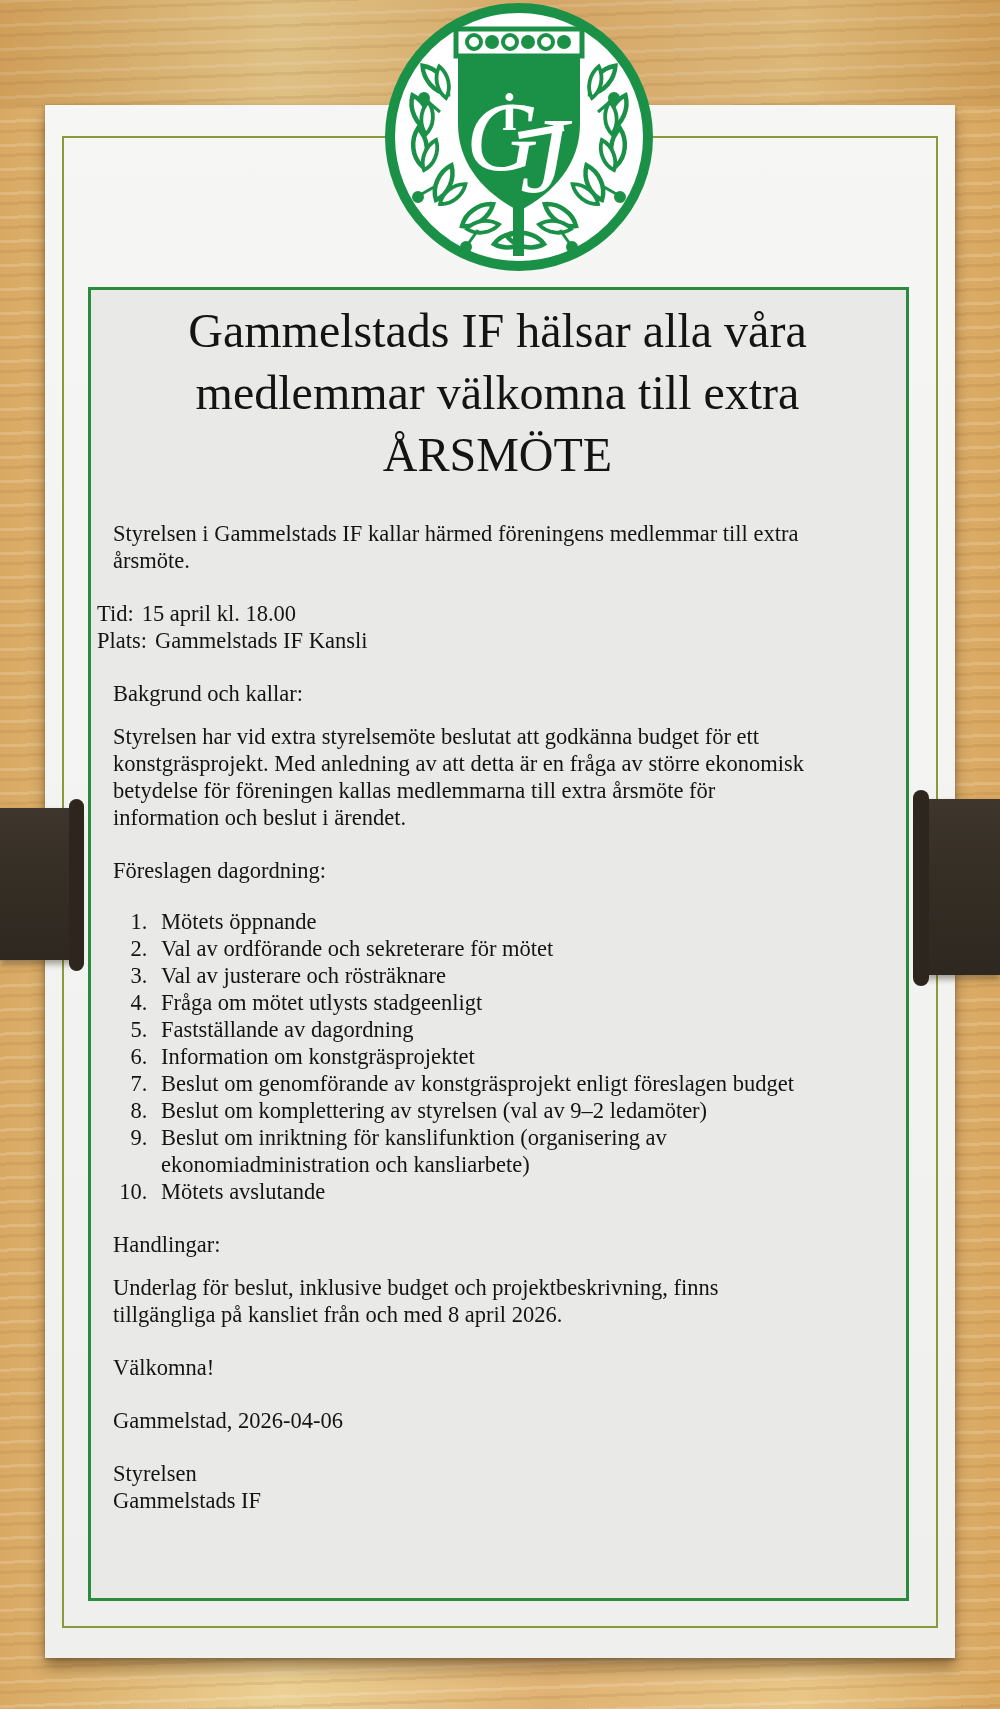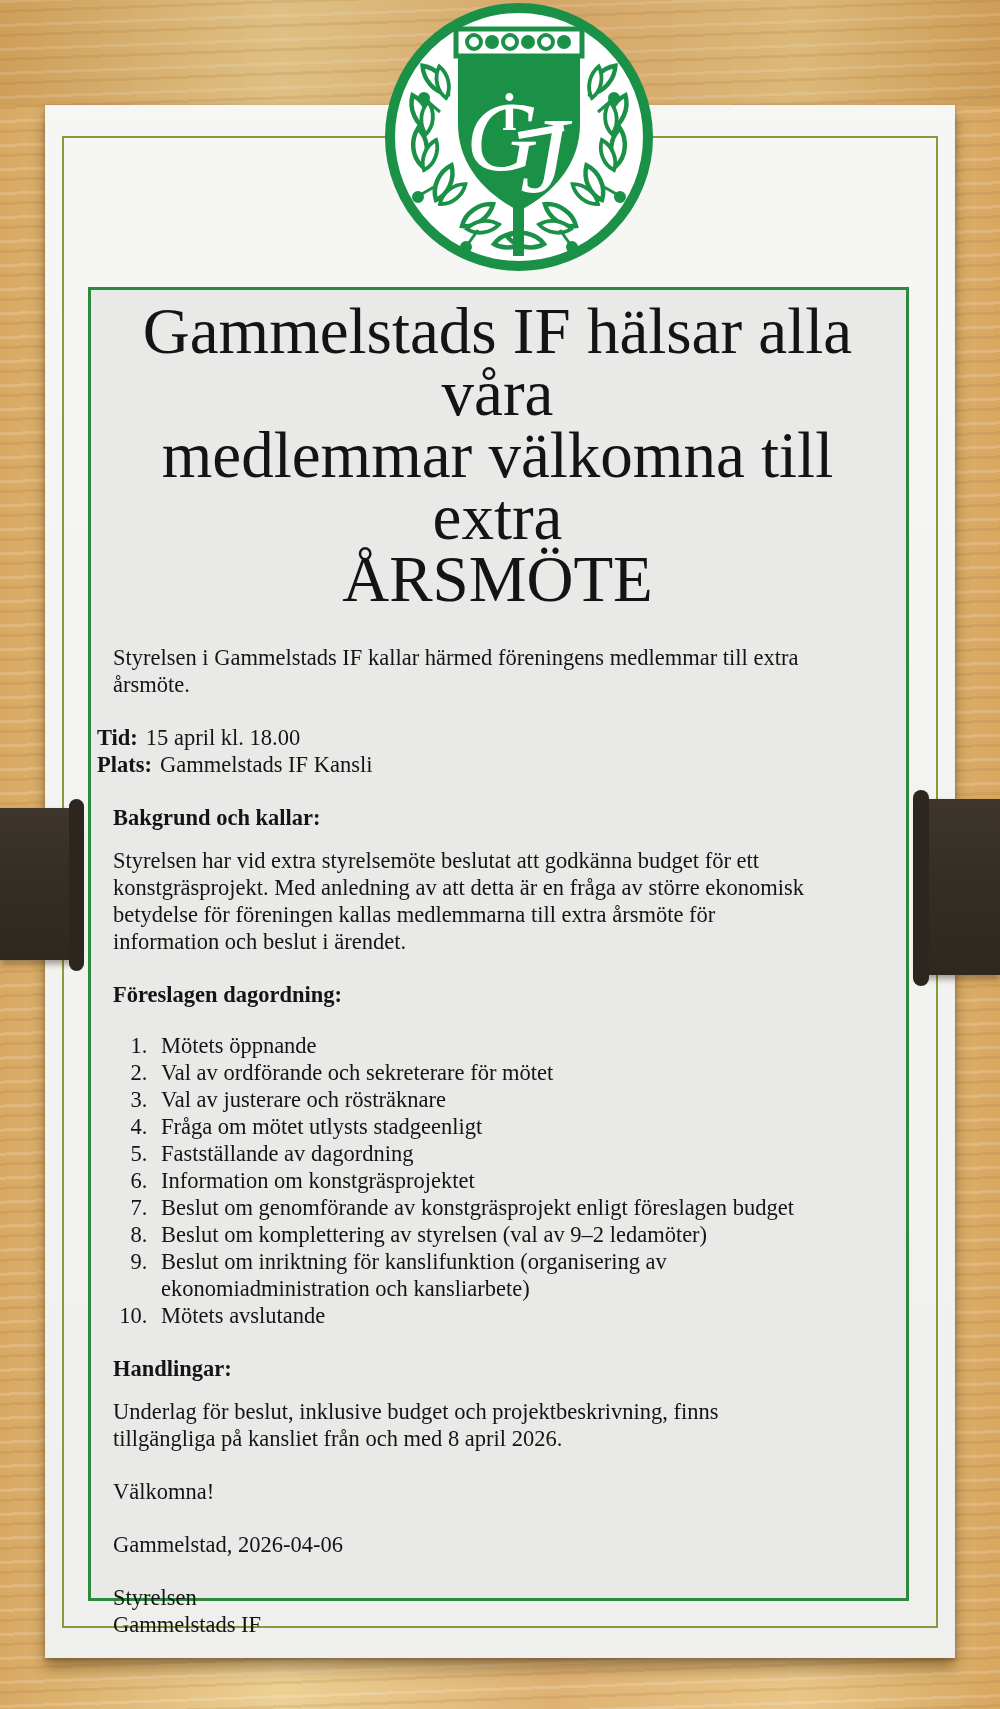--- a/index.html
+++ b/index.html
@@ -33,26 +33,26 @@
     border:2px solid #8a9a3a;
   }
   .content{
     position:absolute; left:43px; right:46px; top:182px; bottom:57px;
     border:3px solid #2c8a3e; background:#e9e9e7;
     padding:8px 8px 0 6px;
     font-size:22.5px; line-height:27px;
   }
   h1{
     margin:2px 0 34px 0; font-weight:400;
-    font-size:65px; line-height:62px; text-align:center;
+    font-size:48px; line-height:62px; text-align:center;
     white-space:pre-line; letter-spacing:0px;
   }
   p{margin:16px;}
   .pre{white-space:pre-line;}
-  .b{font-weight:700;}
+  .b{font-weight:400;}
   .mt{margin-top:26px;}
   .rows{margin-top:26px;}
   .row .b{margin-right:8px;}
   ol{
     margin:24px 0 0 0; padding-left:56px; list-style:decimal;
   }
   ol li{
     padding-left:8px; line-height:27px; white-space:pre-line;
   }
   

